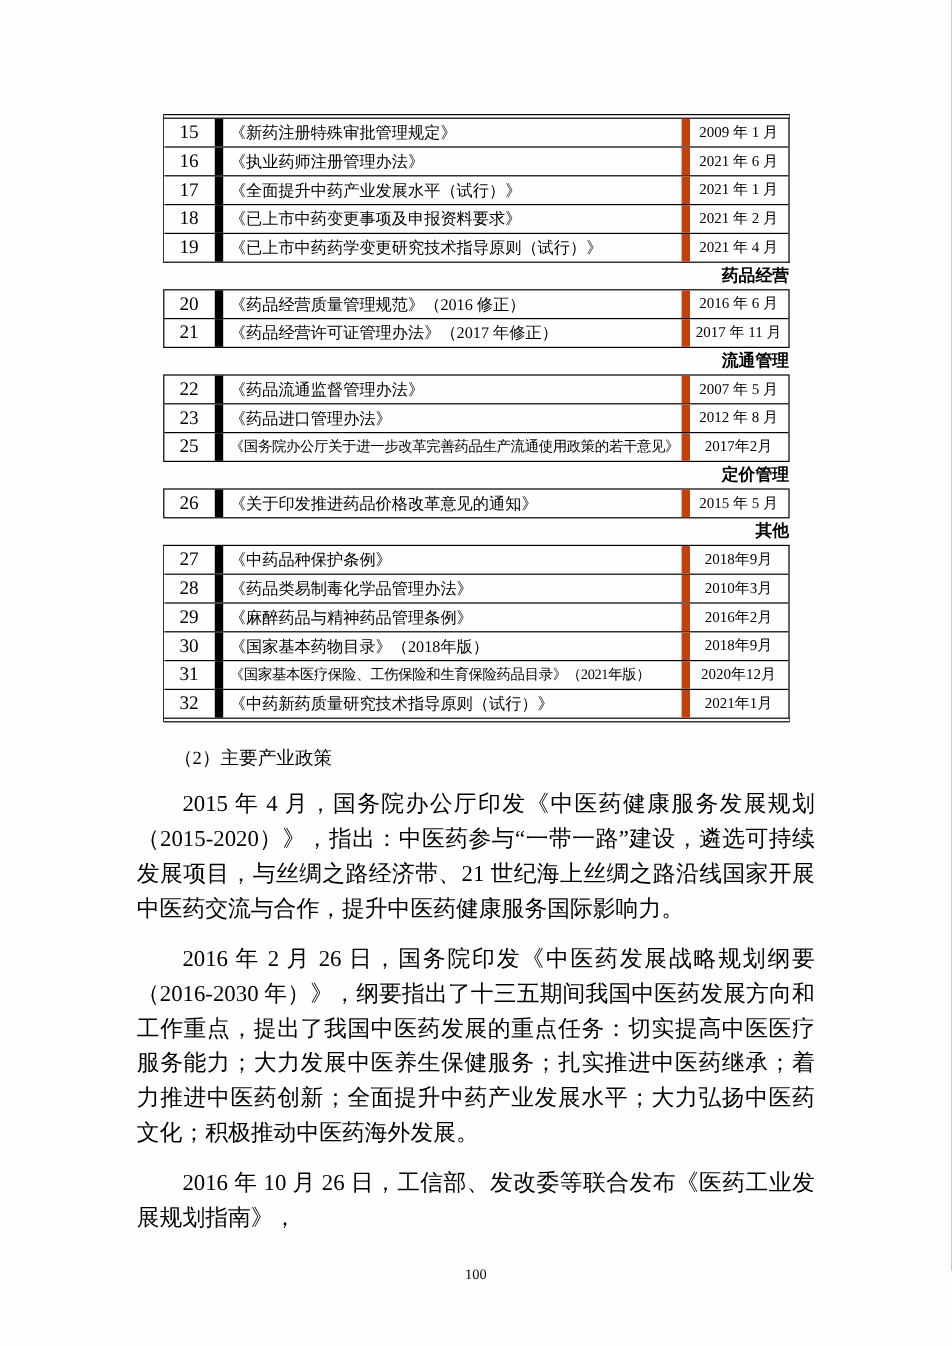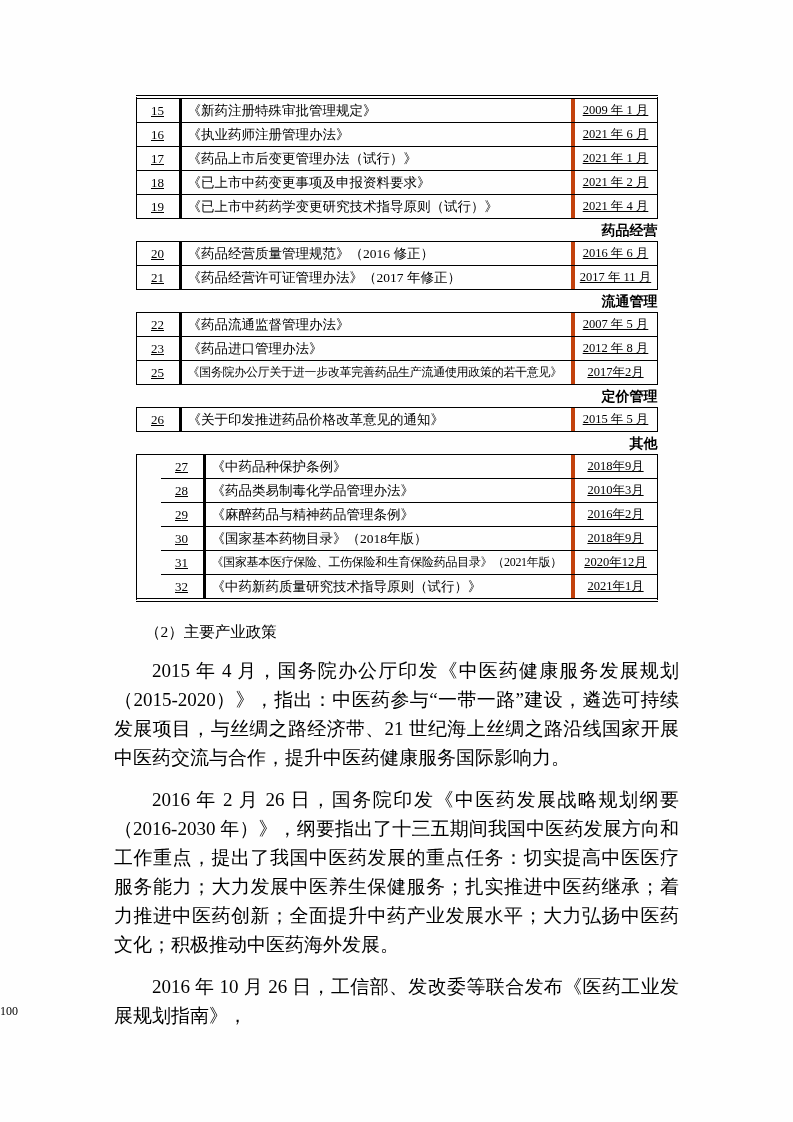--- a/index.html
+++ b/index.html
@@ -18,50 +18,48 @@
   .law-table{
     width:522px;
     margin:0 auto;
     font-size:13.5px;
   }
   .block{
     border:1px solid #000;
     border-top:1px solid #000;
   }
   .block.first{border-top:4px double #000;}
-  .block.last{border-bottom:4px double #000;padding-left:24px;}
+  .block.last{border-bottom:4px double #000;}
   .row{
     display:flex;
     align-items:stretch;
     height:23px;
     border-bottom:1px solid #000;
   }
   .row:last-child{border-bottom:none;}
   .cell-no{
     width:42px;
     display:flex;align-items:center;justify-content:center;
-    border-right:3px solid #000000;
-    font-size:13px;
-    text-decoration:underline;
+    border-right:7px solid #000000;
+    font-size:16px;
   }
   .cell-title{
     flex:1;
     display:flex;align-items:center;
     padding:0 6px;
-    border-right:4px solid #c2410c;
+    border-right:7px solid #c2410c;
     white-space:nowrap;
     overflow:hidden;
   }
   .cell-title.tight{font-size:12px;letter-spacing:-0.3px;}
   .cell-date{
     width:82px;
     display:flex;align-items:center;justify-content:center;
     font-size:12.5px;
     white-space:nowrap;
-    text-decoration:underline;
   }
   .sec-header{
     text-align:right;
     font-weight:bold;
     font-size:14px;
     padding:3px 0 2px 0;
     line-height:17px;
   }
   
   .content{
@@ -76,22 +74,22 @@
   .para{
     font-size:19px;
     line-height:29px;
     text-align:justify;
     text-indent:2em;
     margin:13px 0 13px 0;
   }
   .page-number{
     position:absolute;
     left:0;right:0;
-    top:1004px;
-    text-align:left;
+    top:1055px;
+    text-align:center;
     font-size:12px;
   }
 </style>
 </head>
 <body>
 
 <div class="page">
 
   <div class="law-table" id="law-table">
       <div class="block first">
@@ -100,21 +98,21 @@
           <div class="cell-title">《新药注册特殊审批管理规定》</div>
           <div class="cell-date">2009 年 1 月</div>
         </div>
         <div class="row">
           <div class="cell-no">16</div>
           <div class="cell-title">《执业药师注册管理办法》</div>
           <div class="cell-date">2021 年 6 月</div>
         </div>
         <div class="row">
           <div class="cell-no">17</div>
-          <div class="cell-title">《药品上市后变更管理办法（试行）》</div>
+          <div class="cell-title">《全面提升中药产业发展水平（试行）》</div>
           <div class="cell-date">2021 年 1 月</div>
         </div>
         <div class="row">
           <div class="cell-no">18</div>
           <div class="cell-title">《已上市中药变更事项及申报资料要求》</div>
           <div class="cell-date">2021 年 2 月</div>
         </div>
         <div class="row">
           <div class="cell-no">19</div>
           <div class="cell-title">《已上市中药药学变更研究技术指导原则（试行）》</div>

